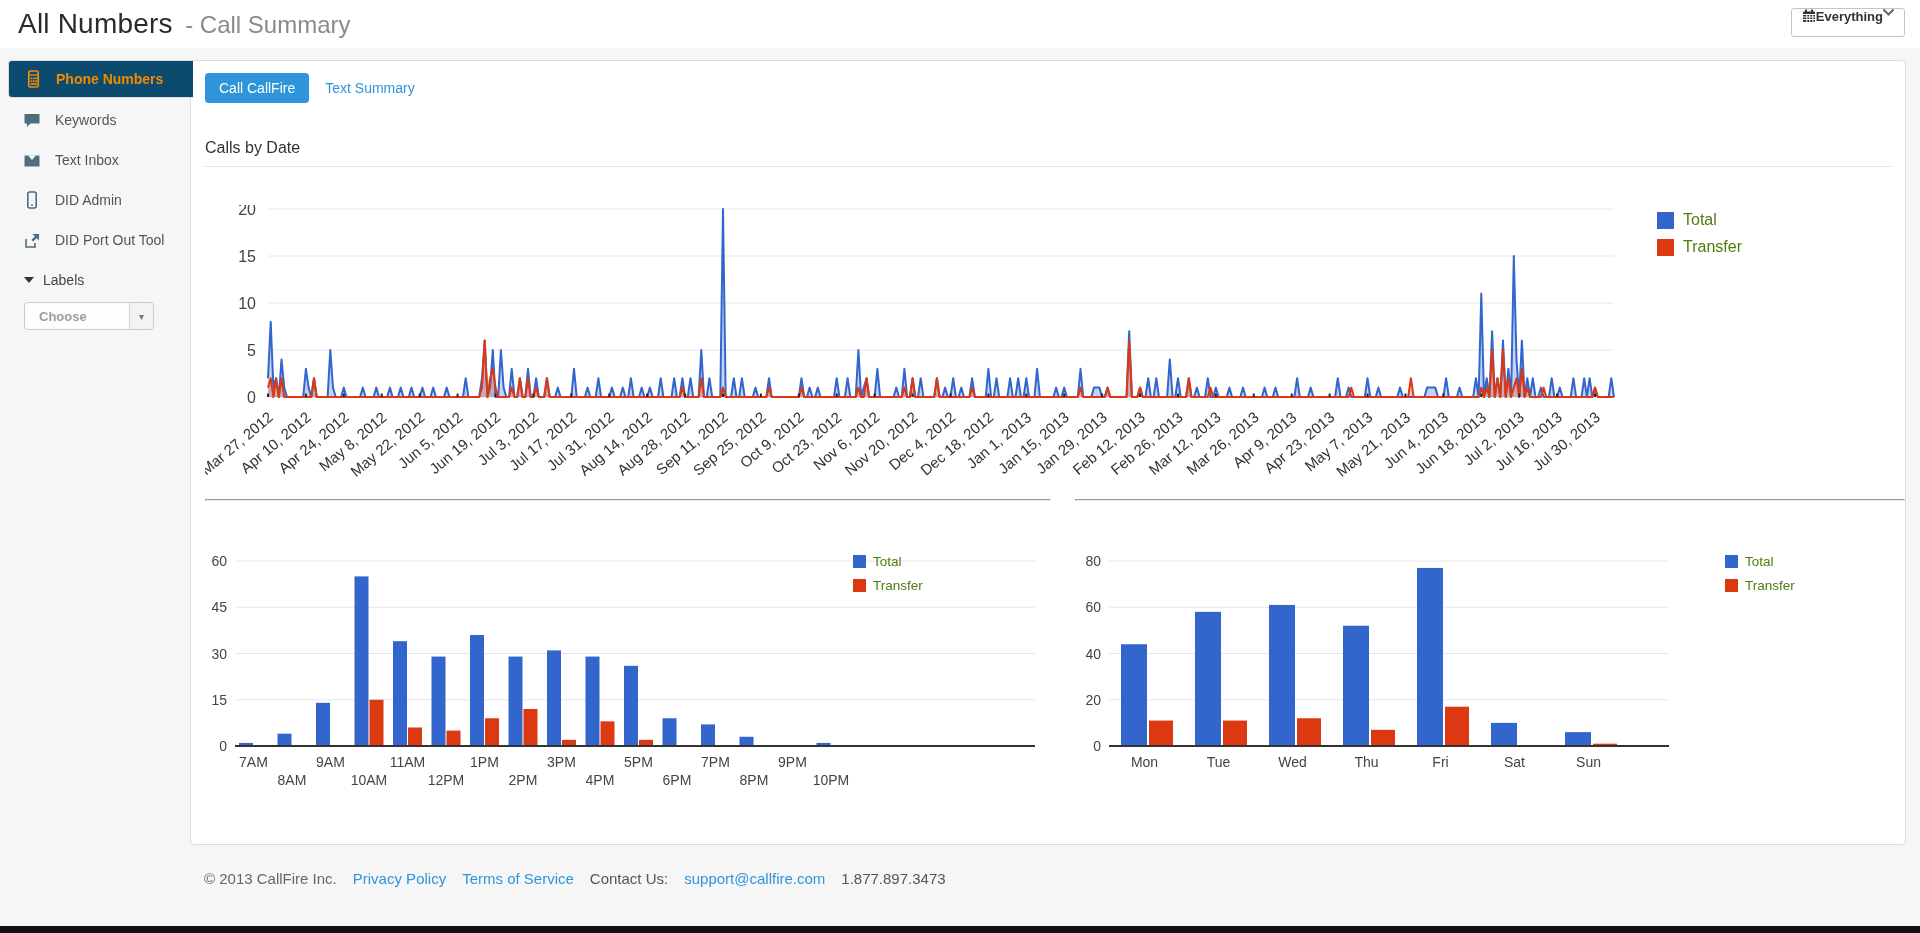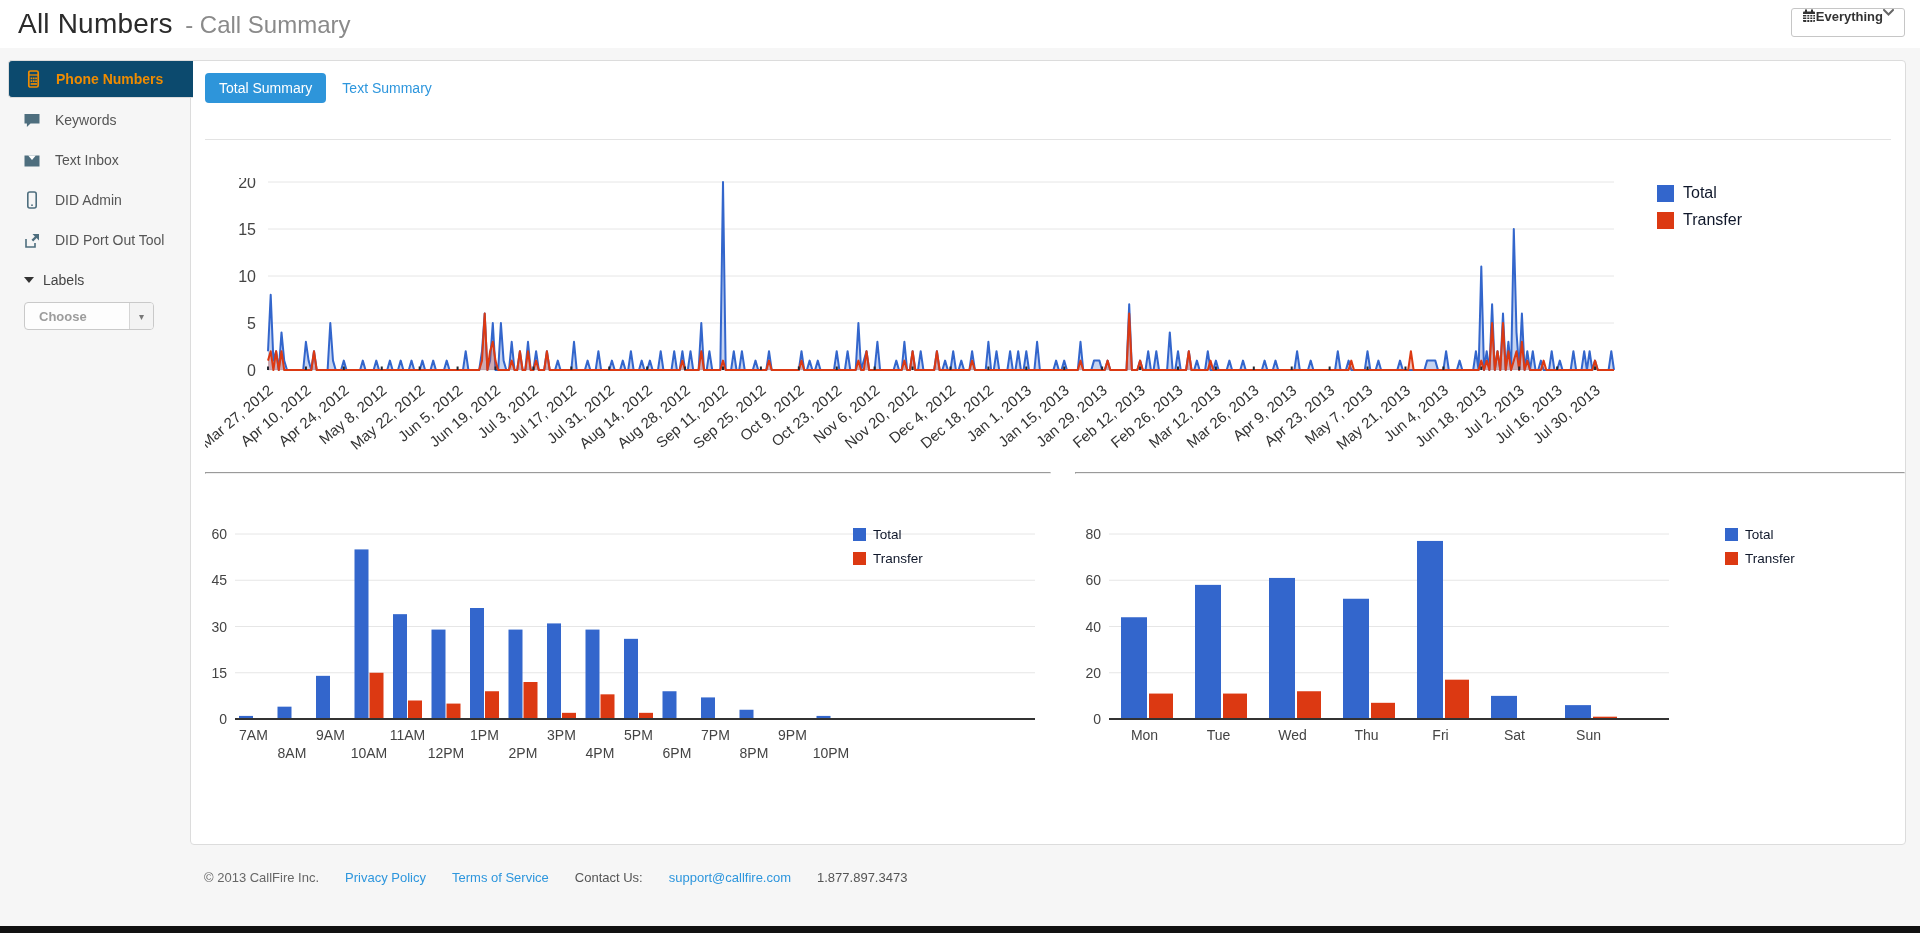--- a/index.html
+++ b/index.html
@@ -33,33 +33,33 @@
   .tabs { padding:12px 0 0 14px; display:flex; align-items:center; }
   .tab-active { background:#2e95da; color:#fff; font-size:14px; padding:7px 14px; border-radius:4px; cursor:pointer; }
   .tab-link { color:#2d96dd; font-size:14px; margin-left:16px; cursor:pointer; }
 
   
   .section { margin:36px 14px 0 14px; }
   .section-title { font-size:16px; color:#333; }
   .section hr { border:none; border-top:1px solid #e3e3e3; margin-top:9px; }
   .chart-wrap { position:relative; margin-top:38px; }
   .legend { position:absolute; display:flex; flex-direction:column; gap:9px; }
-  .legend-item { display:flex; align-items:center; gap:9px; font-size:16px; color:#0f172a; }
+  .legend-item { display:flex; align-items:center; gap:9px; font-size:16px; color:#4d7c0f; }
   .legend-item .sw { width:17px; height:17px; }
   .legend.small .legend-item { font-size:13.5px; gap:7px; }
   .legend.small .legend-item .sw { width:13px; height:13px; }
   .charts-row { display:flex; margin:2px 14px 0 14px; }
   .chart-block { }
   .chart-block.left { width:846px; }
   .chart-block.right { width:830px; margin-left:24px; }
   .chart-block .chart-wrap { margin-top:50px; }
   svg text { font-family:"Liberation Sans", sans-serif; }
 
   
-  .footer { position:absolute; left:204px; top:822px; font-size:13px; color:#666; display:flex; gap:26px; align-items:center; }
+  .footer { position:absolute; left:204px; top:822px; font-size:15px; color:#666; display:flex; gap:16px; align-items:center; }
   .footer a { color:#2d96dd; text-decoration:none; cursor:pointer; }
   .footer .muted { color:#555; }
   .bottom-bar { height:7px; background:#111; width:100%; }
 </style>
 </head>
 <body>
 
 <div class="top-header">
   <span class="page-title">All Numbers</span>
   <span class="page-subtitle">- Call Summary</span>
@@ -153,25 +153,26 @@
       <span>Labels</span>
     </div>
     <div class="chooser">
       <span class="chooser-text">Choose</span>
       <span class="chooser-btn">▾</span>
     </div>
   </div>
 
   <div class="main-panel">
     <div class="tabs">
-      <div class="tab-active">Total Summary</div>
+      <div class="tab-active">Call CallFire</div>
       <div class="tab-link">Text Summary</div>
     </div>
 
     <div class="section">
+      <div class="section-title">Calls by Date</div>
       <hr>
       <div class="chart-wrap" style="height:292px;">
         <svg id="date-chart" width="1440" height="292">
             <line x1="63" y1="192" x2="1409" y2="192" stroke="#e6e6e6" stroke-width="1"></line>
             <text x="51" y="198" fill="#444" font-size="16" text-anchor="end">0</text>
             <line x1="63" y1="145" x2="1409" y2="145" stroke="#e6e6e6" stroke-width="1"></line>
             <text x="51" y="151" fill="#444" font-size="16" text-anchor="end">5</text>
             <line x1="63" y1="98" x2="1409" y2="98" stroke="#e6e6e6" stroke-width="1"></line>
             <text x="51" y="104" fill="#444" font-size="16" text-anchor="end">10</text>
             <line x1="63" y1="51" x2="1409" y2="51" stroke="#e6e6e6" stroke-width="1"></line>

